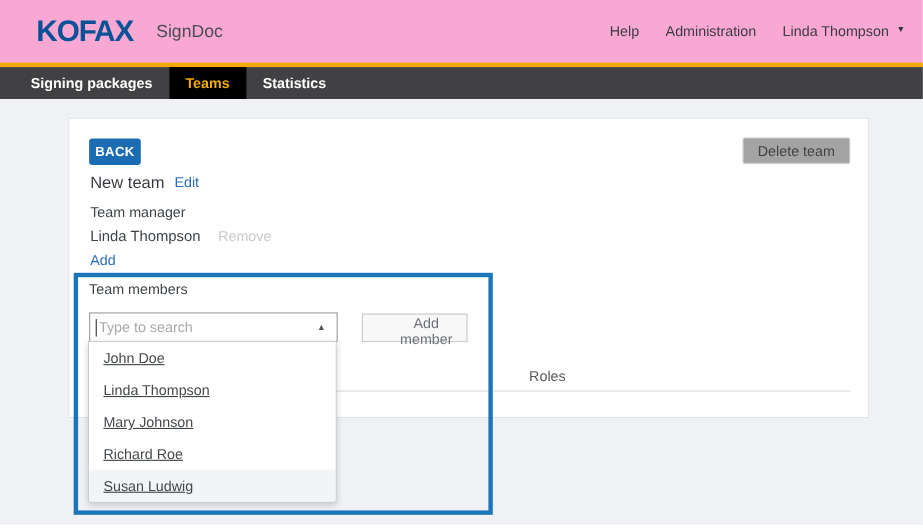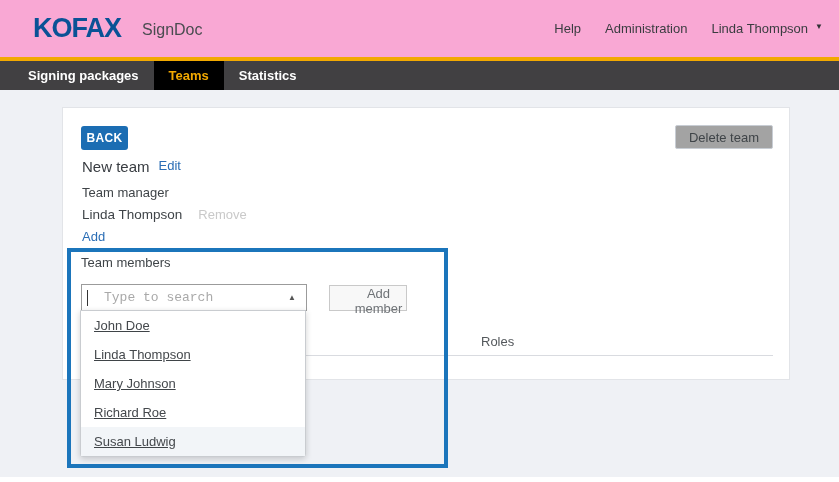--- a/index.html
+++ b/index.html
@@ -75,25 +75,25 @@
   .add-link { position: absolute; left: 19px; top: 121px; }
 
   .members-label { position: absolute; left: 18px; top: 147px; font-size: 13px; color: #3f4448; }
 
   .search-box {
     position: absolute; left: 18px; top: 176px; width: 226px; height: 27px;
     background: #ffffff; border: 1px solid #9b9b9b;
     display: flex; align-items: center; padding: 0 10px 0 5px; cursor: text;
   }
   .text-caret { width: 1px; height: 16px; background: #333; }
-  .search-placeholder { font-size: 13px; color: #a9a9a9; margin-left: 16px; flex: 1; font-family: Liberation Mono, monospace; }
+  .search-placeholder { font-size: 13px; color: #a9a9a9; margin-left: 2px; flex: 1; }
   .collapse-icon { font-size: 8px; color: #555; line-height: 1; }
 
   .add-member-button {
-    position: absolute; left: 266px; top: 177px; width: 78px; height: 26px;
+    position: absolute; left: 266px; top: 177px; width: 96px; height: 26px;
     background: #f8f8f8; color: #6e7276; border: 1px solid #c9c9c9;
     border-radius: 0; font-family: inherit; font-size: 13px; cursor: default; padding-left: 21px;
   }
 
   .table-header-row {
     position: absolute; left: 18px; right: 16px; top: 222px; height: 26px;
     border-bottom: 1px solid #d9dbe0;
   }
   .roles-header { position: absolute; left: 400px; top: 4px; font-size: 13px; color: #54585c; }
 

